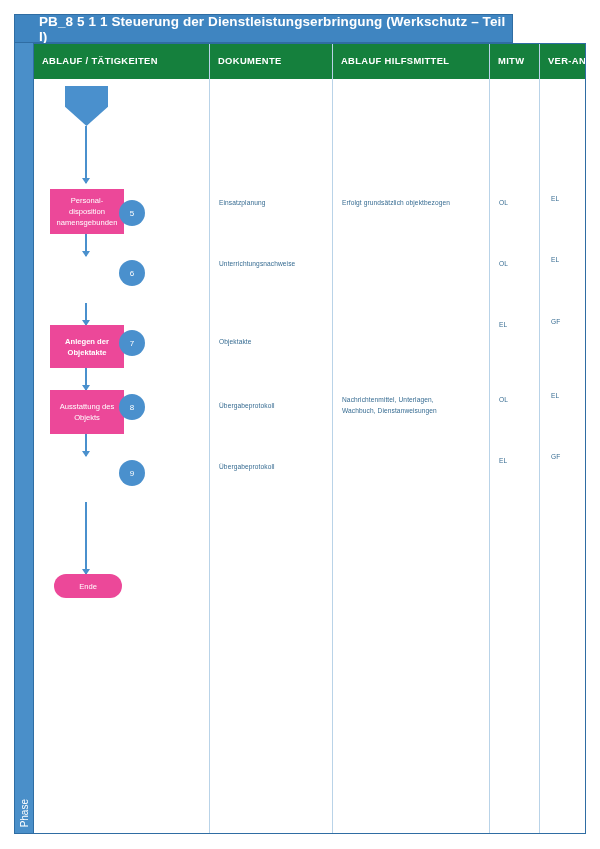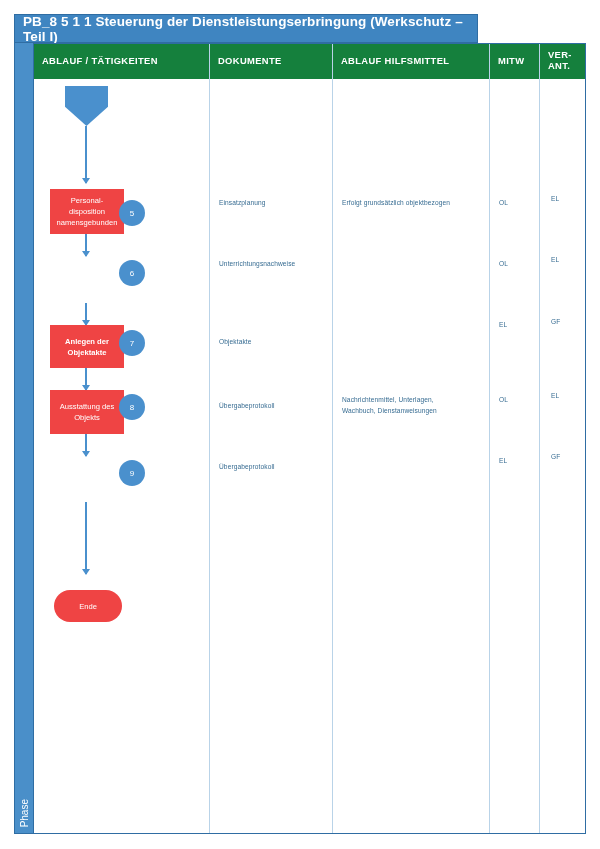--- a/index.html
+++ b/index.html
@@ -9,28 +9,28 @@
     -webkit-font-smoothing:antialiased;
   }
 
   
   #diagram{
     position:absolute;left:14px;top:14px;width:572px;height:820px;
   }
 
   
   .title-bar{
-    position:absolute;left:0;top:0;width:464px;height:29px;
+    position:absolute;left:0;top:0;width:499px;height:29px;
     background:#3f85c1;
     border:1px solid #2f6da3;
     box-sizing:border-box;
     color:#ffffff;
     font-size:13.5px;font-weight:bold;
     display:flex;align-items:center;
-    padding-left:8px;
+    padding-left:24px;
     letter-spacing:.1px;
   }
 
   
   .phase-band{
     position:absolute;left:0;top:29px;width:20px;height:791px;
     background:#4a8fc9;
     border-left:1px solid #2f6da3;border-right:1px solid #2f6da3;
     border-bottom:1px solid #2f6da3;
     box-sizing:border-box;
@@ -72,21 +72,21 @@
     position:absolute;left:20px;top:29px;width:552px;height:791px;
     border-top:1px solid #2f6da3;
     border-right:1px solid #2f6da3;
     border-bottom:1px solid #2f6da3;
     box-sizing:border-box;
     pointer-events:none;
   }
 
   
   .shape{
-    position:absolute;background:#ef4444;color:#ffffff;
+    position:absolute;background:#ec4899;color:#ffffff;
     font-size:7.6px;line-height:1.45;text-align:center;
     display:flex;align-items:center;justify-content:center;
     box-sizing:border-box;padding:2px 3px;
   }
   .shape.pentagon{
     background:#4a90cd;
     clip-path:polygon(0% 0%,100% 0%,100% 52%,50% 100%,0% 52%);
   }
   .shape.terminator{border-radius:18px;font-size:7.6px;}
 
@@ -135,21 +135,21 @@
   <div class="col-head" style="left:319px;width:157px;">
       <span>ABLAUF HILFSMITTEL</span>
     </div>
   <div class="col-head" style="left:196px;width:123px;">
       <span>DOKUMENTE</span>
     </div>
   <div class="col-head" style="left:476px;width:50px;">
       <span>MITW</span>
     </div>
   <div class="col-head last" style="left:526px;width:46px;">
-    <div style="display:flex;flex-direction:column;">
+    <div style="display:flex;flex-direction:row;">
       <span>VER-</span>
       <span>ANT.</span>
     </div>
   </div>
 
   <div class="col-body" style="left:20px;width:176px;"></div>
   <div class="col-body" style="left:196px;width:123px;"></div>
   <div class="col-body" style="left:319px;width:157px;"></div>
   <div class="col-body" style="left:476px;width:50px;"></div>
   <div class="col-body last" style="left:526px;width:46px;"></div>
@@ -190,21 +190,21 @@
   <div class="badge" style="left:105px;top:380px;">
     <span>8</span>
   </div>
   <div class="arrow" style="left:71px;top:420px;height:22px;"></div>
 
   <div class="badge" style="left:105px;top:446px;">
     <span>9</span>
   </div>
   <div class="arrow" style="left:71px;top:488px;height:72px;"></div>
 
-  <div class="shape terminator" style="left:40px;top:560px;width:68px;height:32px;margin-top:16px;">
+  <div class="shape terminator" style="left:40px;top:560px;width:68px;height:24px;">
     <span>Ende</span>
   </div>
 
   <div class="celltext" style="left:205px;top:184px;width:112px;">Einsatzplanung</div>
   <div class="celltext" style="left:205px;top:245px;width:112px;">Unterrichtungsnachweise</div>
   <div class="celltext" style="left:205px;top:323px;width:112px;">Objektakte</div>
   <div class="celltext" style="left:205px;top:387px;width:112px;">Übergabeprotokoll</div>
   <div class="celltext" style="left:205px;top:448px;width:112px;">Übergabeprotokoll</div>
 
   <div class="celltext" style="left:328px;top:184px;width:146px;white-space:pre-line;">Erfolgt grundsätzlich objektbezogen</div>

